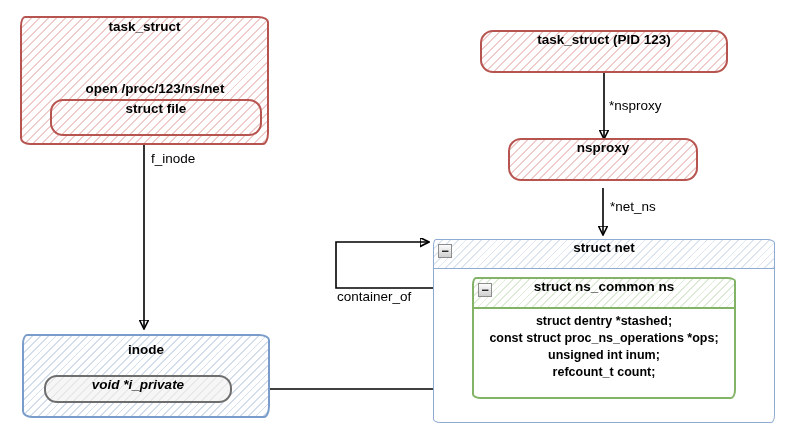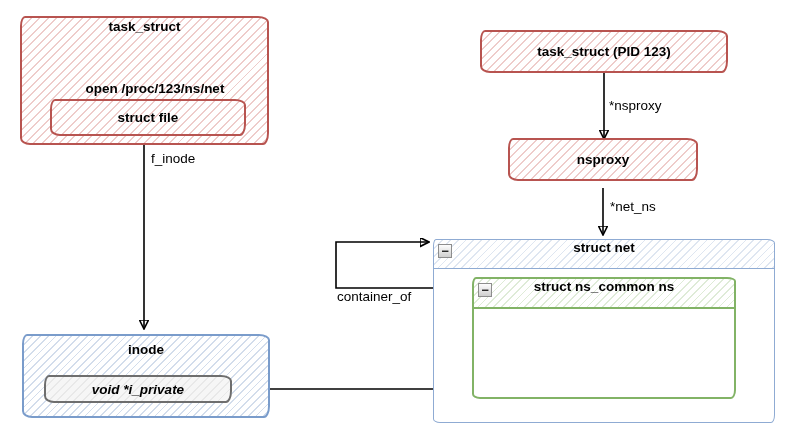--- a/index.html
+++ b/index.html
@@ -35,21 +35,21 @@
     height:28px;border-bottom:2px solid #82b366;
     background-image:repeating-linear-gradient(135deg, rgba(130,179,102,.26) 0 1.2px, rgba(255,255,255,0) 1.2px 5.5px);
   }
   .collapse{
     position:absolute;left:4px;top:4px;width:14px;height:14px;box-sizing:border-box;
     border:1px solid #8d8d8d;background:linear-gradient(180deg,#fdfdfd 0%,#cfcfcf 100%);
     display:flex;align-items:center;justify-content:center;
     font:bold 12px/10px "DejaVu Sans Mono",monospace;color:#222;cursor:pointer;
   }
   .ttl{font-weight:bold;font-size:13.5px;text-align:center;white-space:nowrap;}
-  .center-txt{display:flex;align-items:center;justify-content:center;}
+  .center-txt{display:flex;align-items:flex-start;justify-content:center;border-radius:13px;}
   .subtxt{position:absolute;left:0;right:0;text-align:center;font-weight:bold;font-size:13.5px;white-space:nowrap;}
   .edge-label{position:absolute;font-weight:normal;font-size:13.5px;white-space:nowrap;}
   .fields{position:absolute;left:0;right:0;top:34px;text-align:center;}
   .fields div{font-weight:bold;font-size:12.5px;line-height:17px;white-space:nowrap;}
 </style>
 </head>
 <body>
 
 <div class="canvas">
 
@@ -66,21 +66,21 @@
     <path d="M604,73 L604,138" marker-end="url(#arr)"></path>
     <path d="M603,188 L603,234" marker-end="url(#arr)"></path>
     <path d="M477,288 L336,288 L336,242 L428,242" marker-start="url(#arrS)" marker-end="url(#arr)"></path>
     <path d="M242,389 L266,389" stroke-dasharray="4 3"></path>
     <path d="M266,389 L463,389" marker-end="url(#arr)"></path>
   </svg>
 
   <div class="box sketch hatch-red" style="left:20px;top:16px;width:249px;height:129px;">
     <div class="ttl" style="margin-top:1px;">task_struct</div>
     <div class="subtxt" style="top:63px;padding-left:21px;">open /proc/123/ns/net</div>
-    <div class="box sketch hatch-red center-txt" style="left:28px;top:81px;width:196px;height:37px;">
+    <div class="box sketch hatch-red center-txt" style="left:28px;top:81px;width:212px;height:37px;">
       <span class="ttl">struct file</span>
     </div>
   </div>
 
   <div class="box sketch hatch-blue" style="left:22px;top:334px;width:248px;height:84px;">
     <div class="ttl" style="margin-top:6px;">inode</div>
     <div class="box sketch hatch-gray center-txt" style="left:20px;top:39px;width:188px;height:28px;font-style:italic;">
       <span class="ttl">void *i_private</span>
     </div>
   </div>
@@ -101,20 +101,26 @@
       <span>−</span>
     </div>
 
     <div class="box container nsc" style="left:38px;top:37px;width:264px;height:122px;">
       <div class="bar nsc">
         <span class="ttl">struct ns_common ns</span>
       </div>
       <div class="collapse">
         <span>−</span>
       </div>
+      <div class="fields">
+        <div>struct dentry *stashed;</div>
+        <div>const struct proc_ns_operations *ops;</div>
+        <div>unsigned int inum;</div>
+        <div>refcount_t count;</div>
+      </div>
     </div>
   </div>
 
   <div class="edge-label" style="left:151px;top:151px;">f_inode</div>
   <div class="edge-label" style="left:609px;top:98px;">*nsproxy</div>
   <div class="edge-label" style="left:610px;top:199px;">*net_ns</div>
   <div class="edge-label" style="left:337px;top:289px;">container_of</div>
 
 </div>
 

